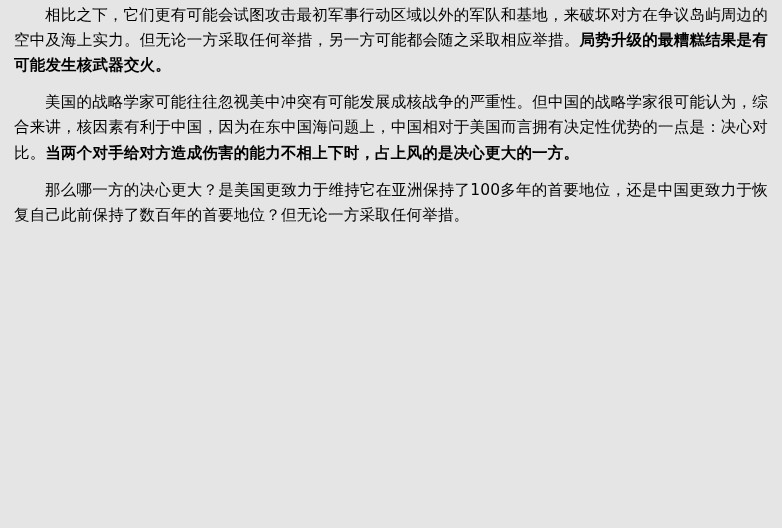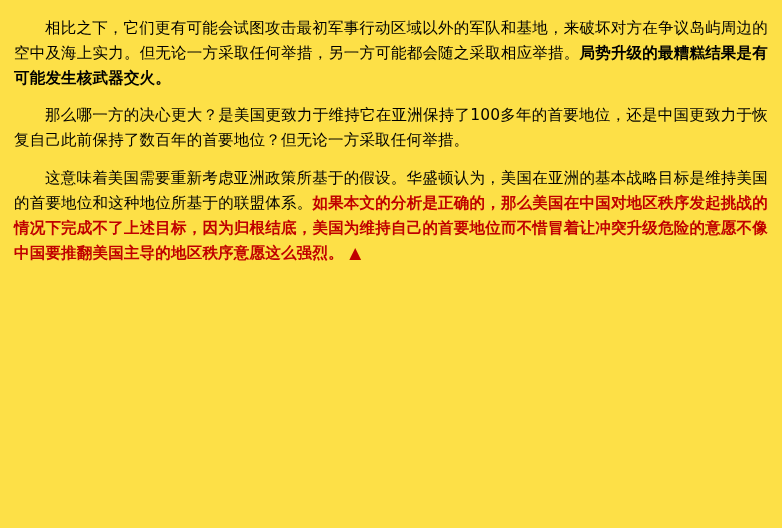--- a/index.html
+++ b/index.html
@@ -11,22 +11,22 @@
     height: 528px;
     background: #fbfbe0;
     font-family: "DejaVu Sans", sans-serif;
     color: #000000;
     overflow: hidden;
   }
   .page {
     box-sizing: border-box;
     width: 782px;
     height: 528px;
-    padding: 16px 14px 0 14px;
-    background: #fde047;
+    padding: 3px 14px 0 14px;
+    background: #e5e5e5;
   }
   p {
     margin: 0 0 12px 0;
     font-size: 15.5px;
     line-height: 1.62;
     text-align: justify;
     text-justify: inter-ideograph;
     text-indent: 2em;
     letter-spacing: 0.2px;
   }
@@ -47,23 +47,23 @@
 </style>
 </head>
 <body>
 
 <div class="page">
 
   <p>
     <span>相比之下，它们更有可能会试图攻击最初军事行动区域以外的军队和基地，来破坏对方在争议岛屿周边的空中及海上实力。但无论一方采取任何举措，另一方可能都会随之采取相应举措。</span><span class="b">局势升级的最糟糕结果是有可能发生核武器交火。</span>
   </p>
 
+  <p>
+    <span>美国的战略学家可能往往忽视美中冲突有可能发展成核战争的严重性。但中国的战略学家很可能认为，综合来讲，核因素有利于中国，因为在东中国海问题上，中国相对于美国而言拥有决定性优势的一点是：决心对比。</span><span class="b">当两个对手给对方造成伤害的能力不相上下时，占上风的是决心更大的一方。</span>
+  </p>
 
   <p>
     <span>那么哪一方的决心更大？是美国更致力于维持它在亚洲保持了100多年的首要地位，还是中国更致力于恢复自己此前保持了数百年的首要地位？但无论一方采取任何举措。</span>
   </p>
 
 
-  <p>
-    <span>这意味着美国需要重新考虑亚洲政策所基于的假设。华盛顿认为，美国在亚洲的基本战略目标是维持美国的首要地位和这种地位所基于的联盟体系。</span><span class="red">如果本文的分析是正确的，那么美国在中国对地区秩序发起挑战的情况下完成不了上述目标，因为归根结底，美国为维持自己的首要地位而不惜冒着让冲突升级危险的意愿不像中国要推翻美国主导的地区秩序意愿这么强烈。</span><span class="tri"> ▲</span>
-  </p>
 
 </div>
 
 </body></html>

